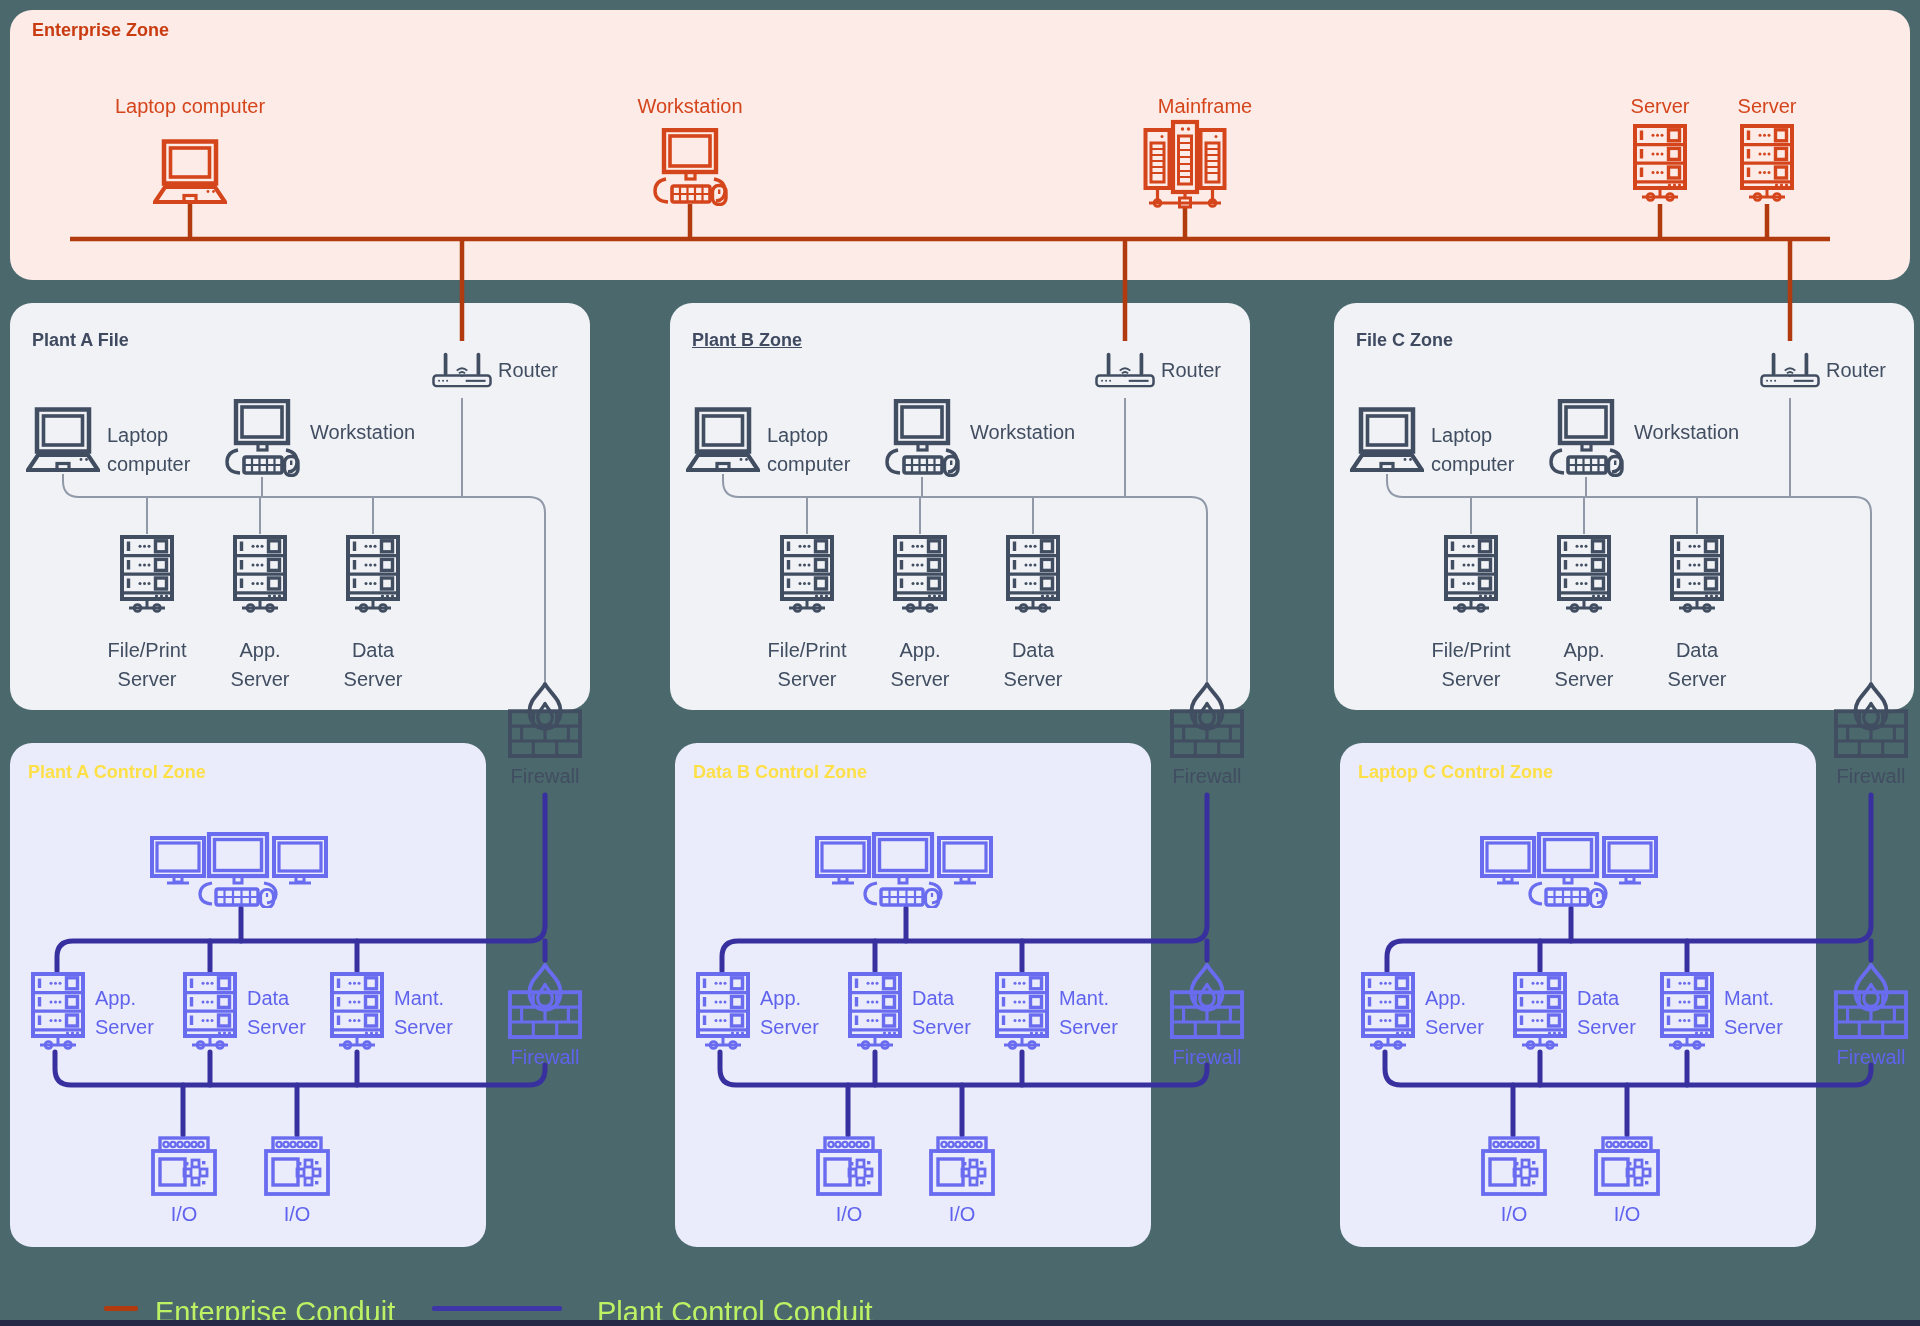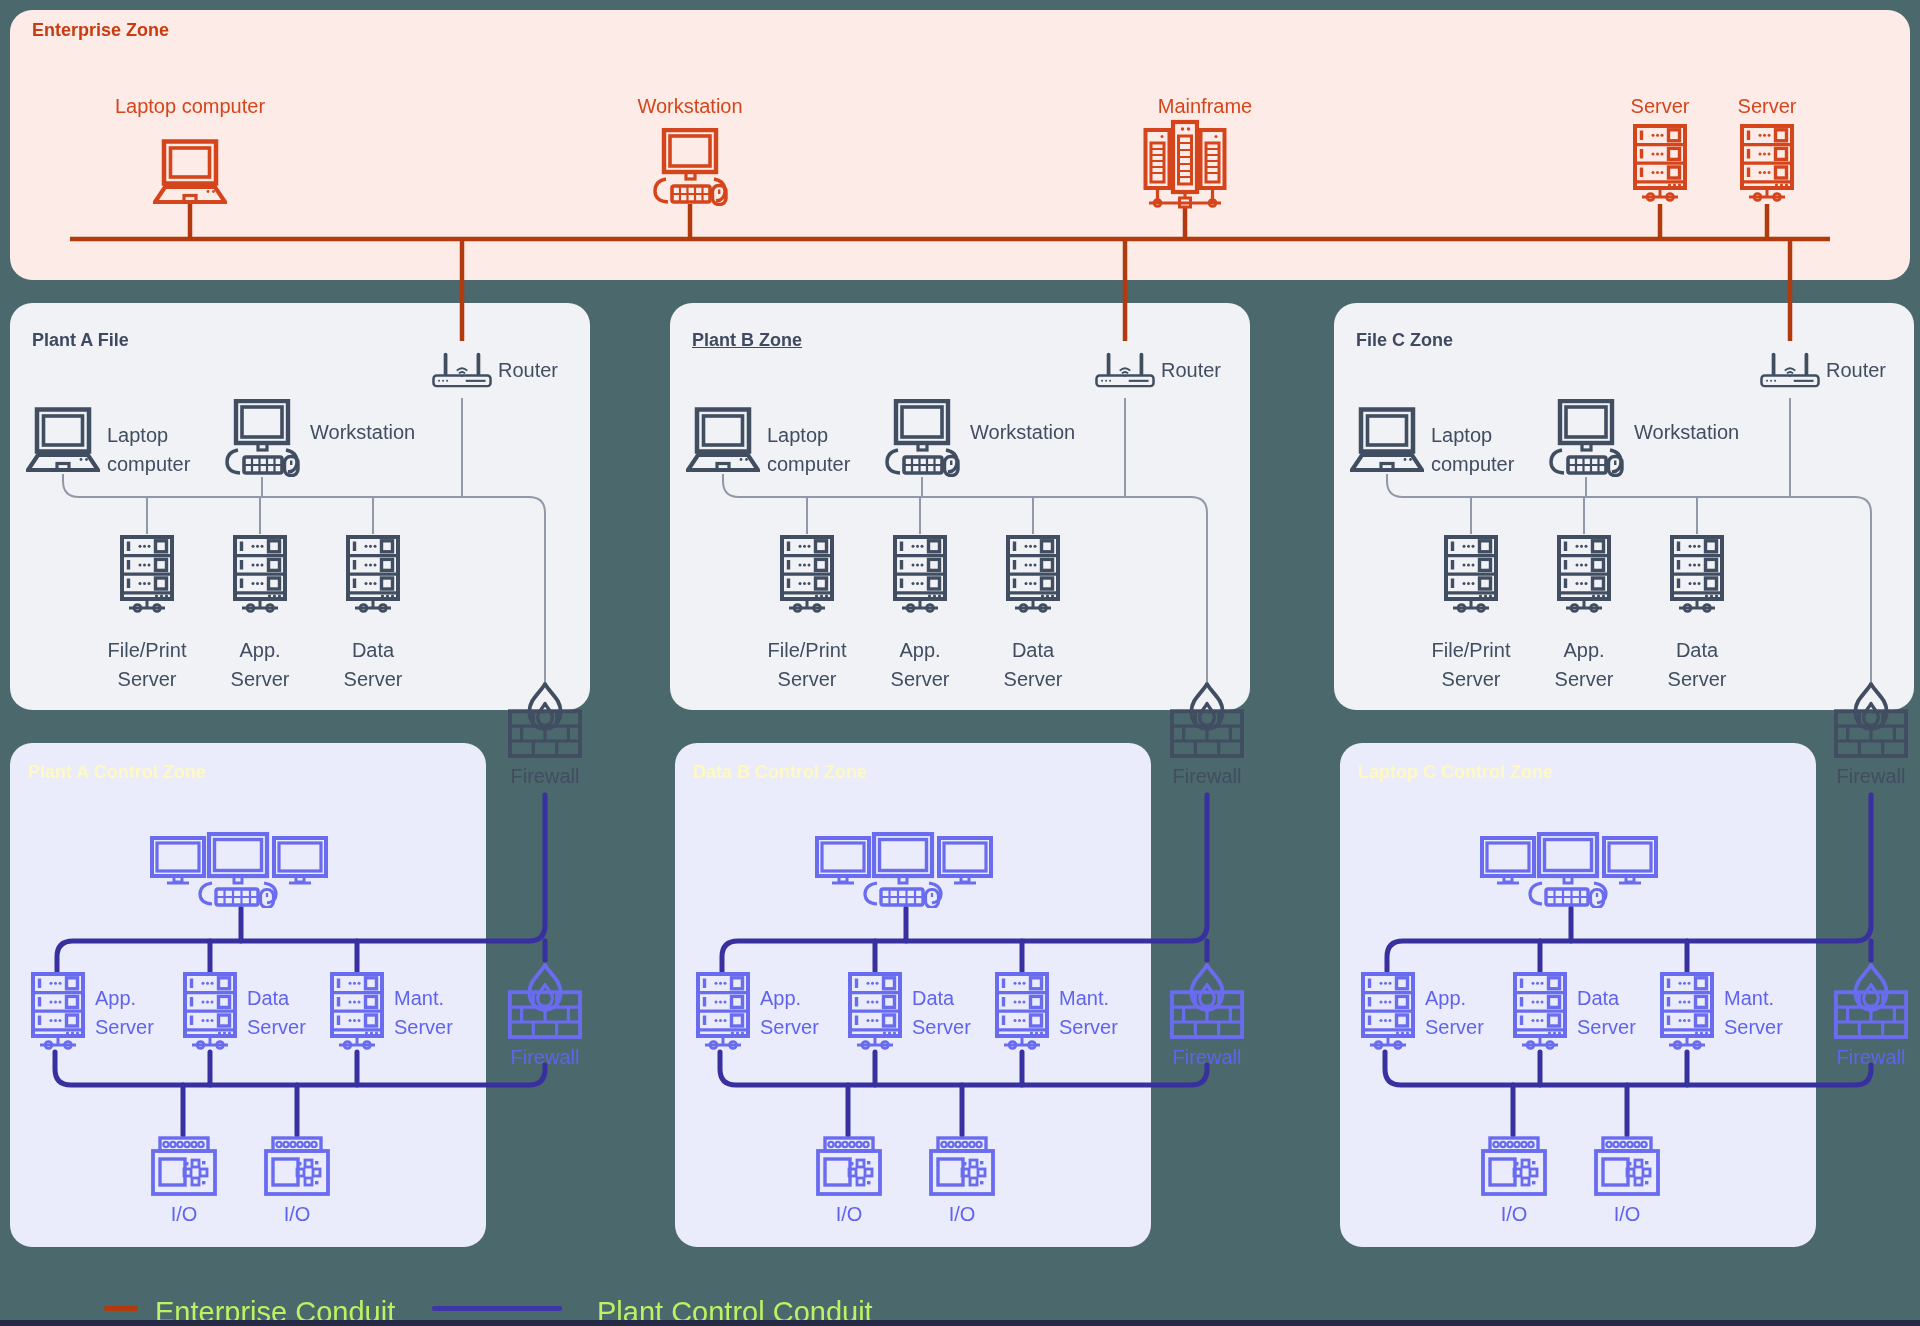--- a/index.html
+++ b/index.html
@@ -5,21 +5,21 @@
   html,body{margin:0;padding:0;background:#4b686c;}
   #stage{position:relative;width:1920px;height:1326px;background:#4b686c;overflow:hidden;
          font-family:"Liberation Sans", sans-serif;}
   .panel{position:absolute;border-radius:22px;}
   .panel-enterprise{background:#fcebe6;}
   .panel-zone{background:#f0f2f5;}
   .panel-control{background:#eaecfb;}
   .ztitle{position:absolute;font-size:18px;font-weight:bold;white-space:nowrap;}
   .t-ent{color:#c93c12;}
   .t-zone{color:#3f4a60;}
-  .t-ctrl{color:#fef9c3;}
+  .t-ctrl{color:#fde047;}
   .lbl{position:absolute;font-size:20px;line-height:29px;white-space:pre-line;}
   .lbl-red{color:#d5451c;}
   .lbl-slate{color:#414d61;}
   .lbl-purple{color:#6063ee;}
   .lbl-center{transform:translateX(-50%);text-align:center;}
   .lbl-fw{font-weight:500;transform:translateX(-50%);}
   .icon{position:absolute;display:block;}
   .ic-red{color:#d5451c;}
   .ic-slate{color:#414d61;}
   .ic-purple{color:#6a6cf0;}

